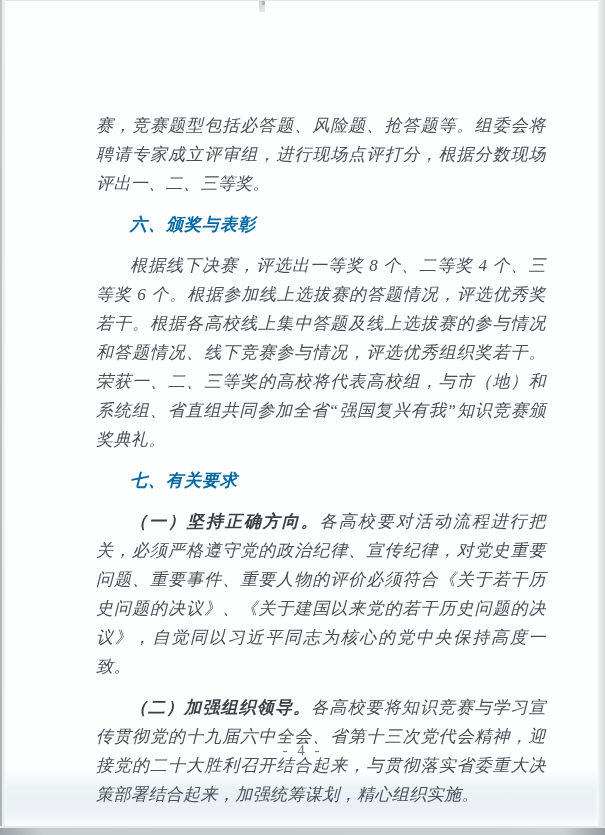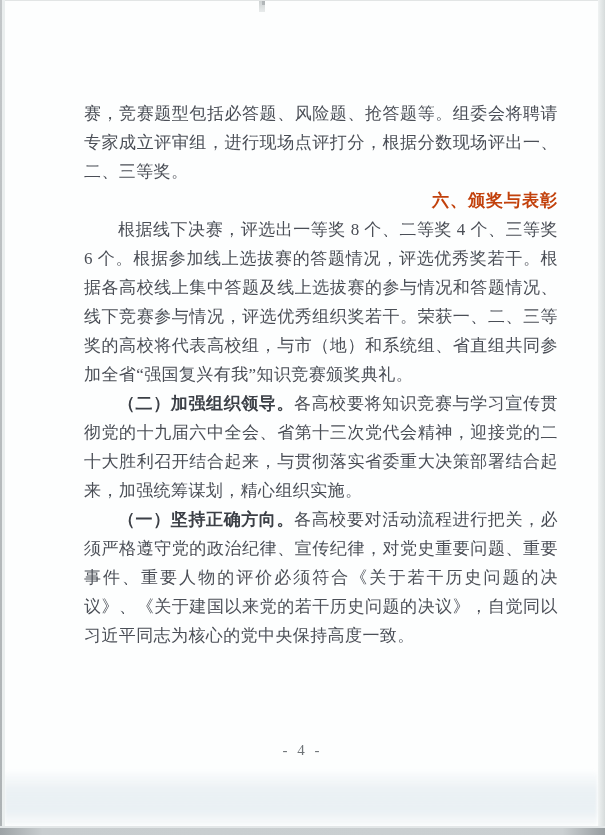--- a/index.html
+++ b/index.html
@@ -34,24 +34,24 @@
   }
 
   .doc-body{
     position:absolute;left:84px;top:99px;width:474px;
     font-size:17px;line-height:29px;
     letter-spacing:0.4px;
     color:#4a4e56;
     text-align:justify;
     text-justify:inter-ideograph;
   }
-  .doc-body p{margin:0;padding:0;}
+  .doc-body p{margin:12px;padding:0;font-style:italic;}
   .para{text-indent:2em;}
   .para-continued{text-indent:0;}
-  .heading{font-weight:bold;color:#c2410c;text-indent:2em;text-align:right;letter-spacing:1px;}
+  .heading{font-weight:bold;color:#0369a1;text-indent:2em;text-align:left;letter-spacing:1px;}
   .lead{font-weight:bold;color:#3b3f46;}
 
   .page-footer{
     position:absolute;left:0;top:740px;width:100%;
     text-align:center;
     font-size:15px;line-height:20px;
     color:#6e7377;
     letter-spacing:3px;
   }
 </style>
@@ -71,22 +71,23 @@
   <div class="edge-bottom-line"></div>
   <div class="edge-bottom"></div>
 
   <div class="doc-body">
     <p class="para-continued">赛，竞赛题型包括必答题、风险题、抢答题等。组委会将聘请专家成立评审组，进行现场点评打分，根据分数现场评出一、二、三等奖。</p>
 
     <p class="heading">六、颁奖与表彰</p>
 
     <p class="para">根据线下决赛，评选出一等奖 8 个、二等奖 4 个、三等奖 6 个。根据参加线上选拔赛的答题情况，评选优秀奖若干。根据各高校线上集中答题及线上选拔赛的参与情况和答题情况、线下竞赛参与情况，评选优秀组织奖若干。荣获一、二、三等奖的高校将代表高校组，与市（地）和系统组、省直组共同参加全省“强国复兴有我”知识竞赛颁奖典礼。</p>
 
+    <p class="heading">七、有关要求</p>
+
+    <p class="para"><span class="lead">（一）坚持正确方向。</span><span>各高校要对活动流程进行把关，必须严格遵守党的政治纪律、宣传纪律，对党史重要问题、重要事件、重要人物的评价必须符合《关于若干历史问题的决议》、《关于建国以来党的若干历史问题的决议》，自觉同以习近平同志为核心的党中央保持高度一致。</span></p>
 
     <p class="para"><span class="lead">（二）加强组织领导。</span><span>各高校要将知识竞赛与学习宣传贯彻党的十九届六中全会、省第十三次党代会精神，迎接党的二十大胜利召开结合起来，与贯彻落实省委重大决策部署结合起来，加强统筹谋划，精心组织实施。</span></p>
-
-    <p class="para"><span class="lead">（一）坚持正确方向。</span><span>各高校要对活动流程进行把关，必须严格遵守党的政治纪律、宣传纪律，对党史重要问题、重要事件、重要人物的评价必须符合《关于若干历史问题的决议》、《关于建国以来党的若干历史问题的决议》，自觉同以习近平同志为核心的党中央保持高度一致。</span></p>
 
   </div>
 
   <div class="page-footer">- 4 -</div>
 
 </div>
 
 </body></html>

